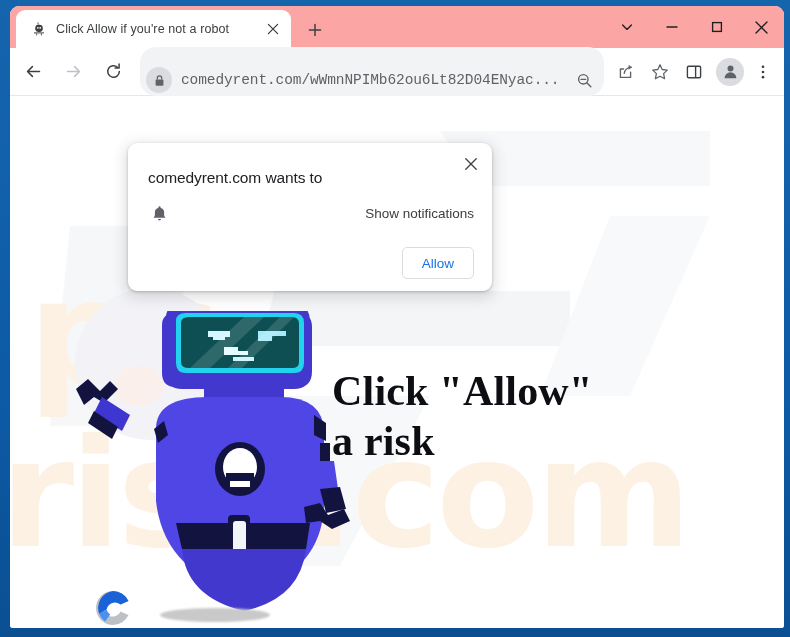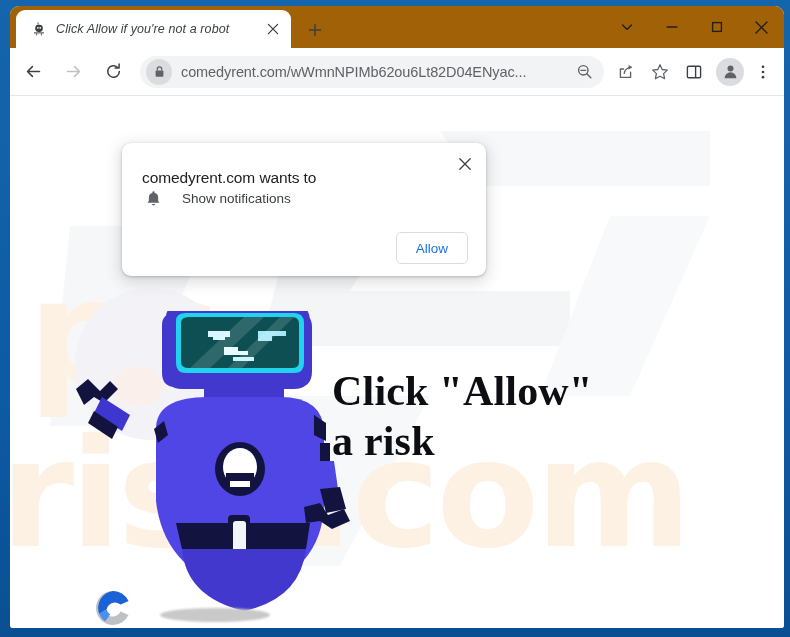--- a/index.html
+++ b/index.html
@@ -28,22 +28,21 @@
     width: 774px; height: 622px;
     background: #ffffff;
     border-radius: 9px 9px 3px 3px;
     overflow: hidden;
   }
 
   
   #tab-strip {
     position: relative;
     height: 42px;
-    background: #a16207;
-    font-style: italic;
+    background: #fca5a5;
   }
   #tab {
     position: absolute;
     left: 6px; top: 4px;
     width: 275px; height: 38px;
     background: #ffffff;
     border-radius: 9px 9px 0 0;
     display: flex;
     align-items: center;
     padding: 0 8px;
@@ -106,22 +105,23 @@
     flex: 0 0 auto;
   }
   #omnibox {
     flex: 1 1 auto;
     height: 32px;
     margin: 0 6px 0 10px;
     background: #f1f3f4;
     border-radius: 16px;
     display: flex;
     align-items: center;
-    padding: 0 4px 0 4px;
+    padding: 17px 4px 0 4px;
     min-width: 0;
+    font-family: Liberation Mono, monospace;
   }
   #site-info-button {
     width: 26px; height: 26px;
     border-radius: 50%;
     background: #dadce0;
     display: flex; align-items: center; justify-content: center;
     flex: 0 0 auto;
     margin-left: 2px;
   }
   #omnibox-url {
@@ -227,21 +227,21 @@
     left: 150px; top: 512px;
     width: 110px; height: 14px;
     border-radius: 50%;
     background: #c9c9c9;
     filter: blur(1px);
   }
 
   
   #permission-dialog {
     position: absolute;
-    left: 112px; top: 47px;
+    left: 118px; top: 47px;
     width: 364px;
     background: #ffffff;
     border-radius: 9px;
     box-shadow: 0 1px 3px rgba(60,64,67,.3), 0 4px 14px 3px rgba(60,64,67,.16);
     z-index: 20;
     padding: 16px 18px 12px 18px;
     box-sizing: border-box;
   }
   #permission-close {
     position: absolute;
@@ -252,21 +252,22 @@
   }
   #permission-title {
     font-size: 15.5px;
     color: #202124;
     margin: 10px 0 0 2px;
     letter-spacing: -0.1px;
   }
   #permission-request-row {
     display: flex;
     align-items: center;
-    margin: 1px 0 0 3px;
+    margin: 16px 0 0 3px;
+    justify-content: space-between;
   }
   #permission-bell {
     width: 20px; height: 20px;
     display: flex; align-items: center; justify-content: center;
     flex: 0 0 auto;
   }
   #permission-request-label {
     font-size: 13.5px;
     color: #3c4043;
     margin-left: 19px;

